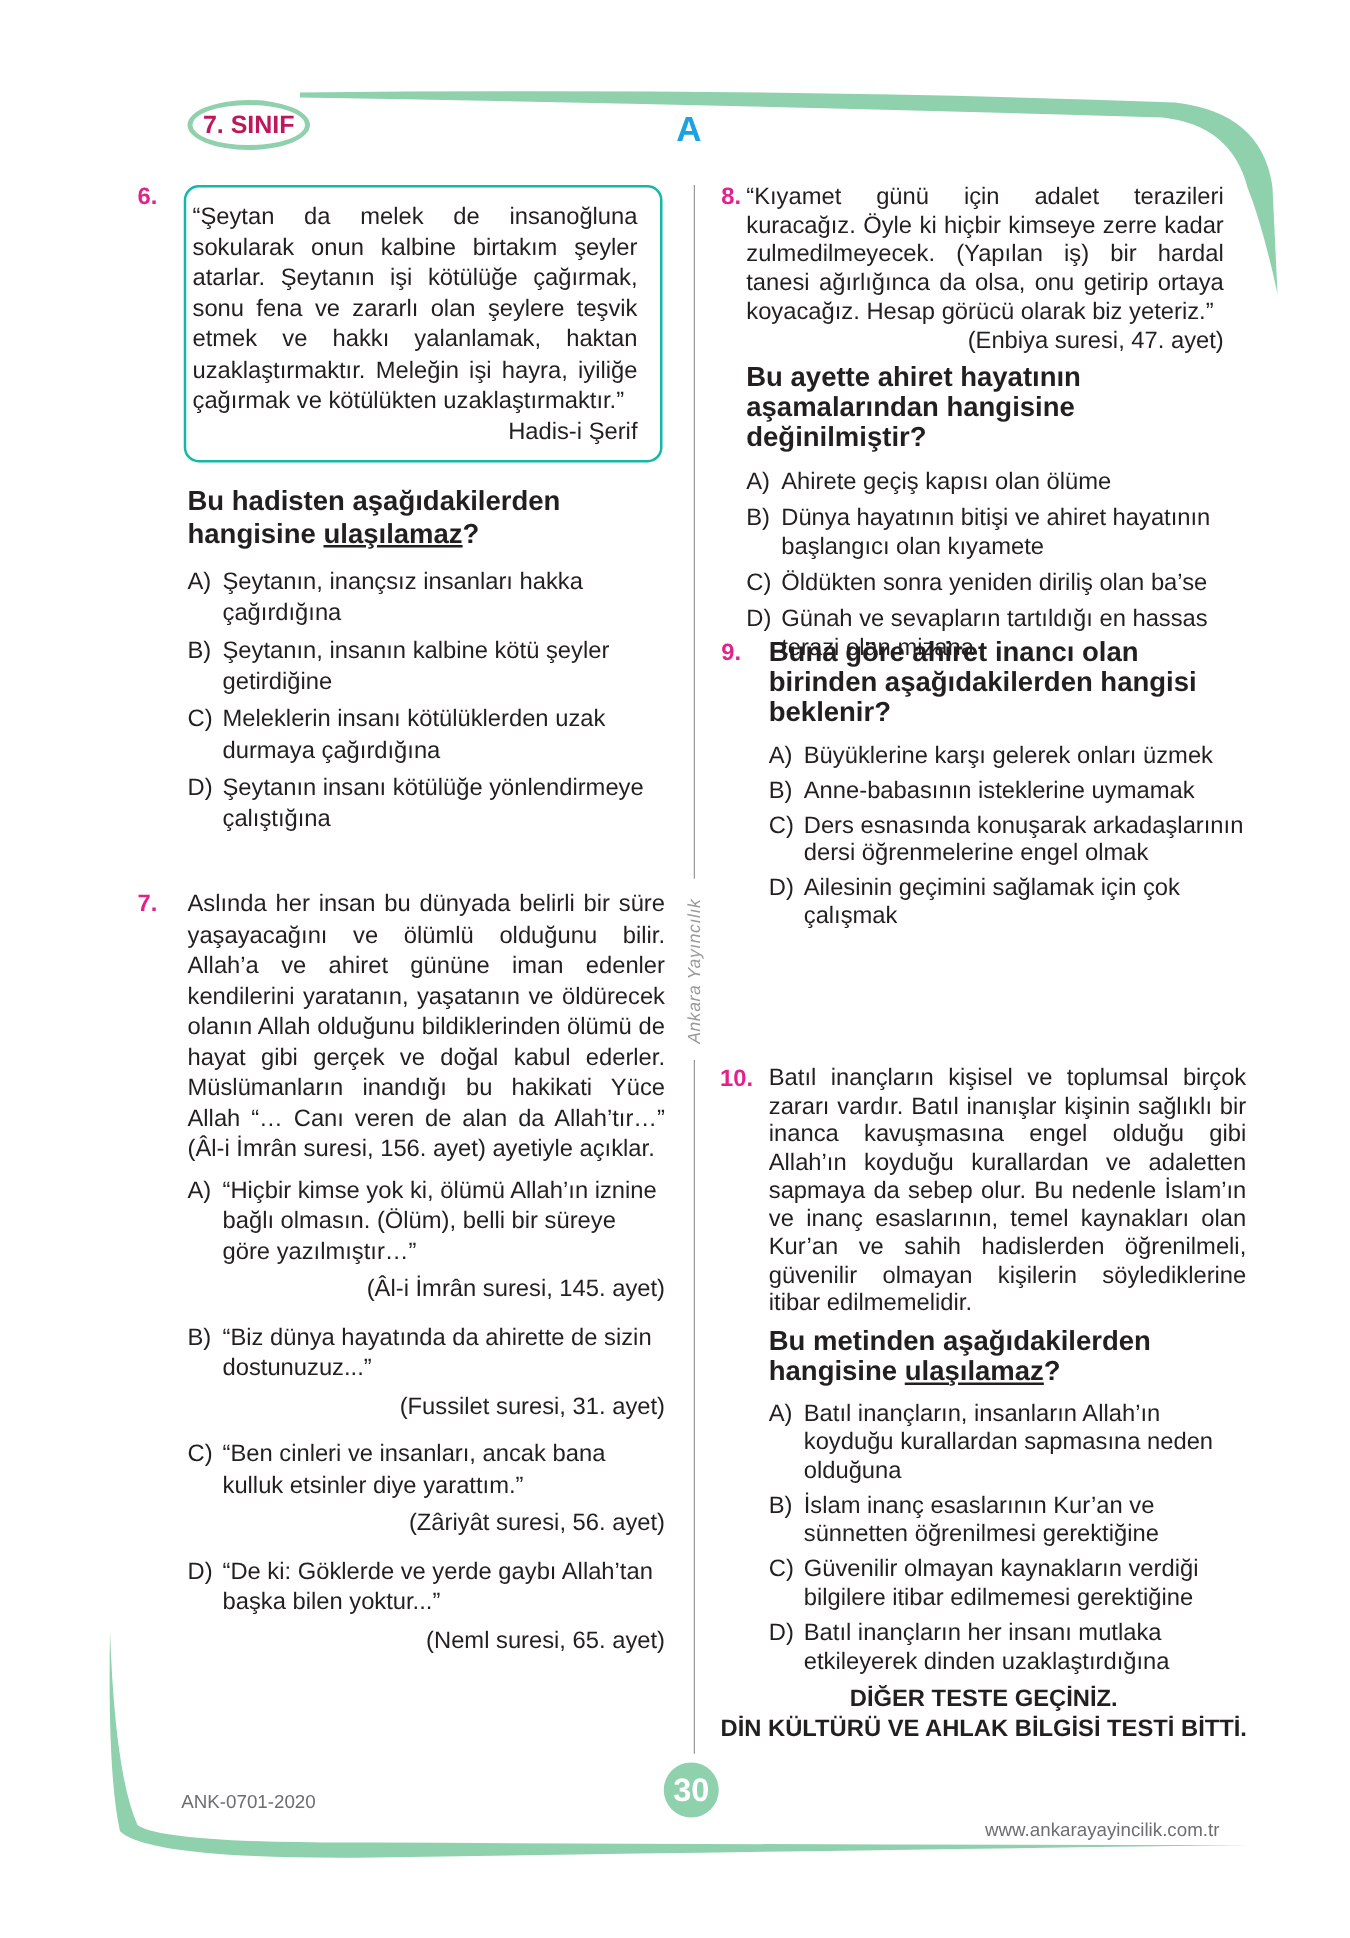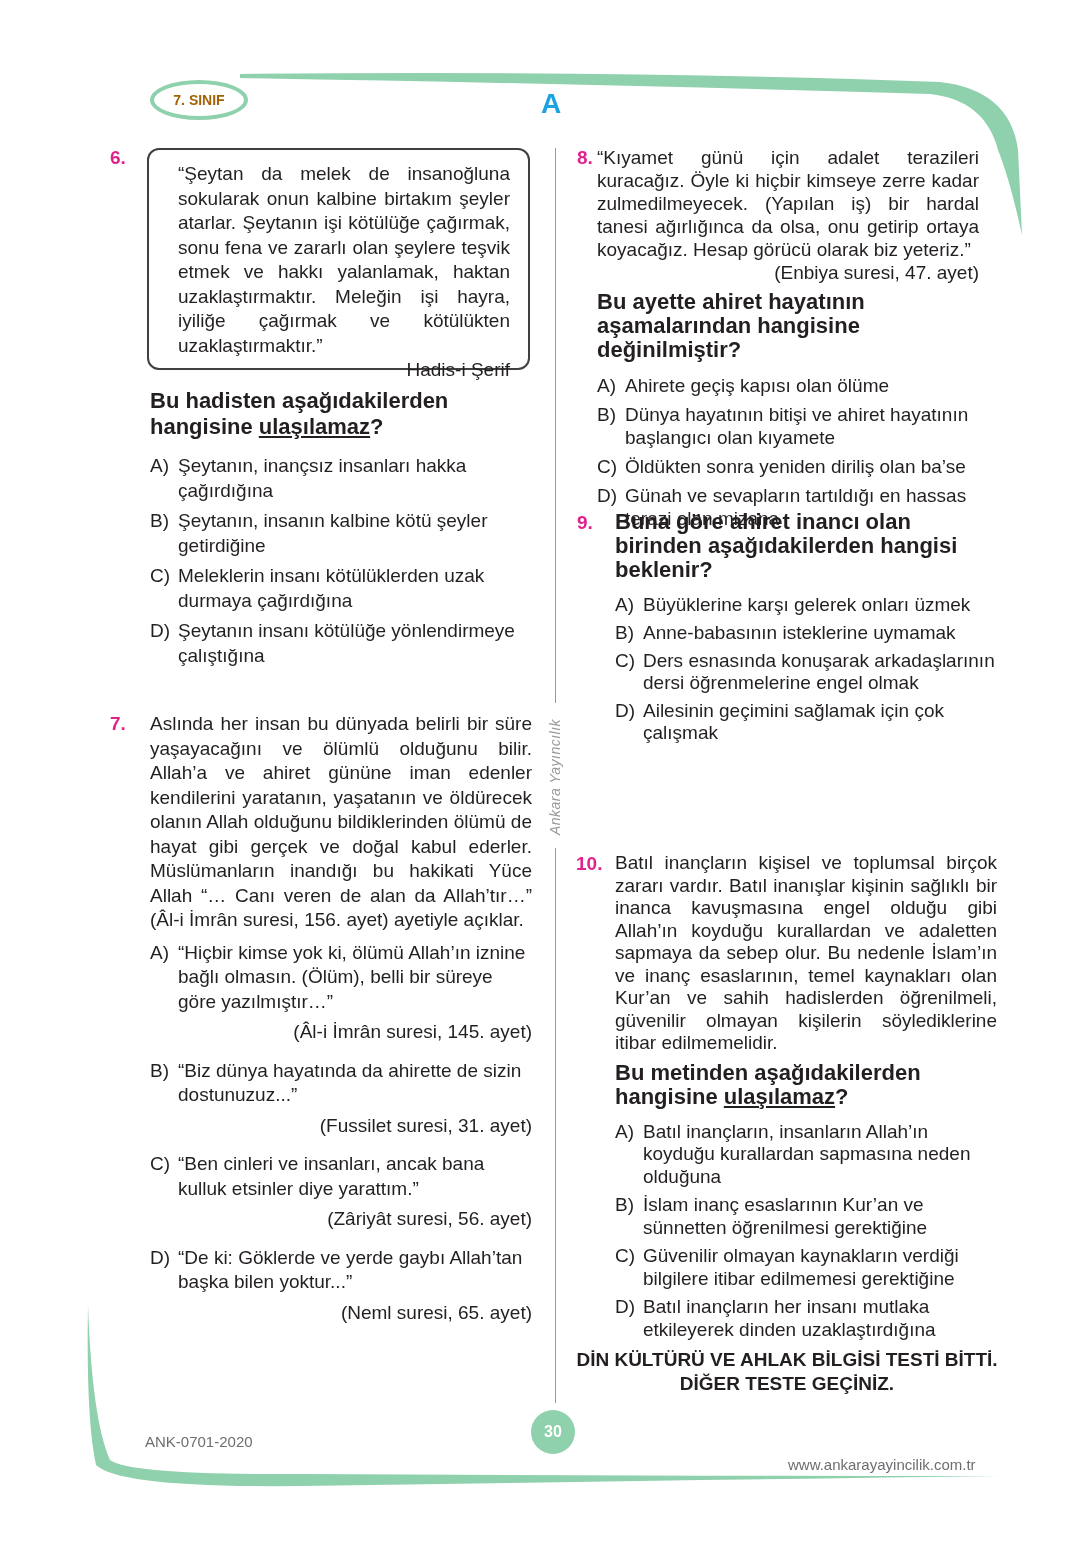--- a/index.html
+++ b/index.html
@@ -2,44 +2,44 @@
 <html><head>
 <meta charset="utf-8">
 <style>
   html, body { margin:0; padding:0; background:#ffffff; }
   body { width:1080px; height:1550px; position:relative; overflow:hidden;
          font-family:"Liberation Sans", sans-serif; color:#231f20; }
   .frame-svg { position:absolute; left:0; top:0; width:1080px; height:1550px; pointer-events:none; }
   .grade-badge { position:absolute; left:150px; top:80px; width:98px; height:40px;
                  border:4px solid #8fd0ad; border-radius:50%; box-sizing:border-box;
                  display:flex; align-items:center; justify-content:center;
-                 font-weight:bold; font-size:14px; color:#a16207; }
+                 font-weight:bold; font-size:20px; color:#be185d; }
   .booklet { position:absolute; left:541px; top:88px; font-size:28px; font-weight:bold; color:#1aa3e0; }
   .divider { position:absolute; left:555px; width:1px; background:#9a9a9a; }
   .watermark { position:absolute; left:543px; top:712px; width:24px; height:130px;
                display:flex; align-items:center; justify-content:center; }
   .watermark span { transform:rotate(-90deg); white-space:nowrap; font-style:italic;
                     font-size:14px; color:#9a9a9a; letter-spacing:0.5px; }
   .col { position:absolute; font-size:19px; line-height:24.5px; }
   .qnum { position:absolute; font-weight:bold; color:#e2228c; font-size:19px; }
   .quote-box { position:absolute; left:147px; top:148px; width:383px; height:222px;
-               border:2px solid #404040; border-radius:12px; box-sizing:border-box;
-               padding:12px 18px 0 29px; font-size:19px; line-height:24.5px; text-align:justify; }
+               border:2px solid #14b8a6; border-radius:12px; box-sizing:border-box;
+               padding:12px 18px 0 5px; font-size:19px; line-height:24.5px; text-align:justify; }
   .right { text-align:right; }
   .stem { font-weight:bold; font-size:22px; line-height:26px; }
   .u { text-decoration:underline; }
   .opt { display:flex; margin-bottom:6px; }
   .opt .l { width:28px; flex:none; }
   .opt .t { flex:1; }
   .para { text-align:justify; }
   .src { text-align:right; margin:6px 0 14px 0; }
   .end-note { position:absolute; left:572px; top:1348px; width:430px; text-align:center;
               font-weight:bold; font-size:19px; line-height:24px; }
   .page-num { position:absolute; left:531px; top:1410px; width:44px; height:44px; border-radius:50%;
-              background:#8fd0ad; color:#ffffff; font-weight:bold; font-size:16px;
+              background:#8fd0ad; color:#ffffff; font-weight:bold; font-size:26px;
               display:flex; align-items:center; justify-content:center; }
   .code { position:absolute; left:145px; top:1433px; font-size:15px; color:#6d6e71; }
   .url { position:absolute; left:788px; top:1456px; font-size:15px; color:#6d6e71; }
 </style>
 </head>
 <body>
 
 <svg class="frame-svg" viewBox="0 0 1080 1550">
 
   <path d="M240 74 Q620 70 940 82 Q1010 90 1018 150 L1022 235 Q1010 180 998 150 Q985 100 930 94 Q600 84 240 78 Z" fill="#8fd0ad"></path>
@@ -172,19 +172,19 @@
       <span class="l">C)</span>
       <span class="t">Güvenilir olmayan kaynakların verdiği bilgilere itibar edilmemesi gerektiğine</span>
     </div>
   <div class="opt">
       <span class="l">D)</span>
       <span class="t">Batıl inançların her insanı mutlaka etkileyerek dinden uzaklaştırdığına</span>
     </div>
 </div>
 
 <div class="end-note">
+  <div>DİĞER TESTE GEÇİNİZ.</div>
   <div>DİN KÜLTÜRÜ VE AHLAK BİLGİSİ TESTİ BİTTİ.</div>
-  <div>DİĞER TESTE GEÇİNİZ.</div>
 </div>
 
 <div class="page-num">30</div>
 <div class="code">ANK-0701-2020</div>
 <div class="url">www.ankarayayincilik.com.tr</div>
 
 </body></html>

